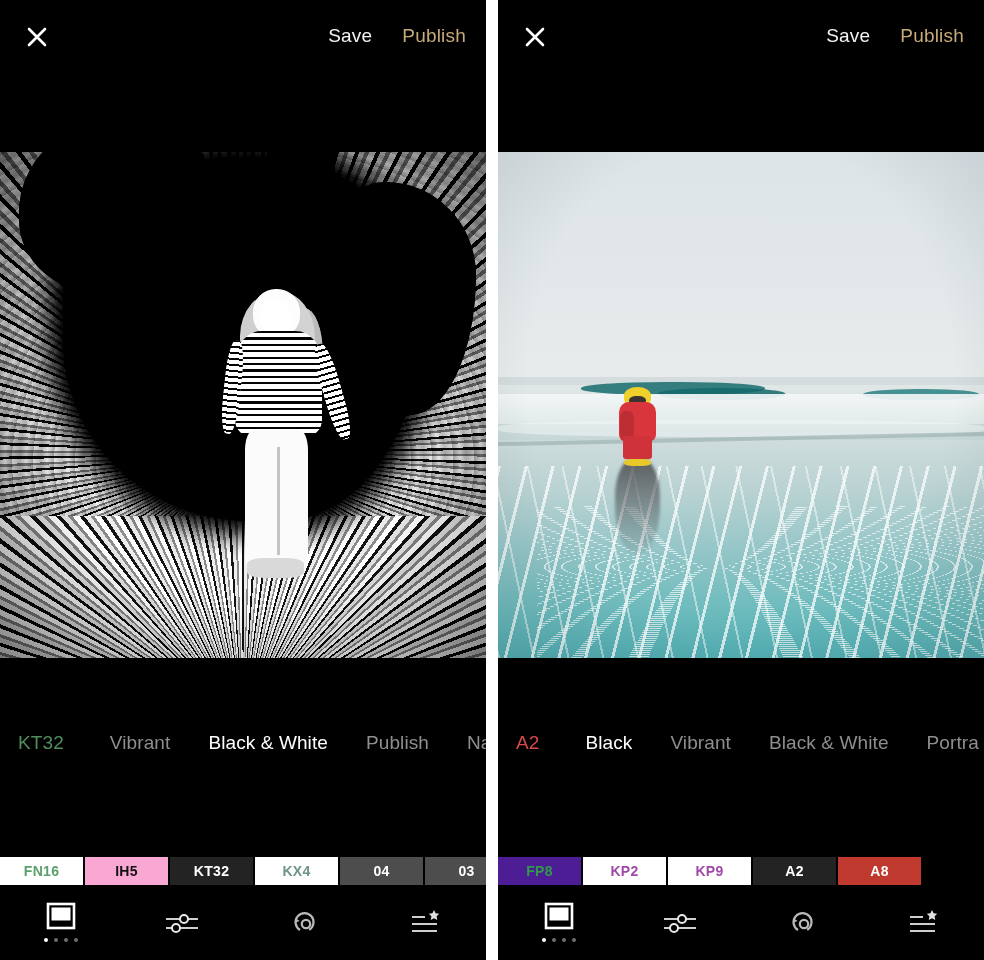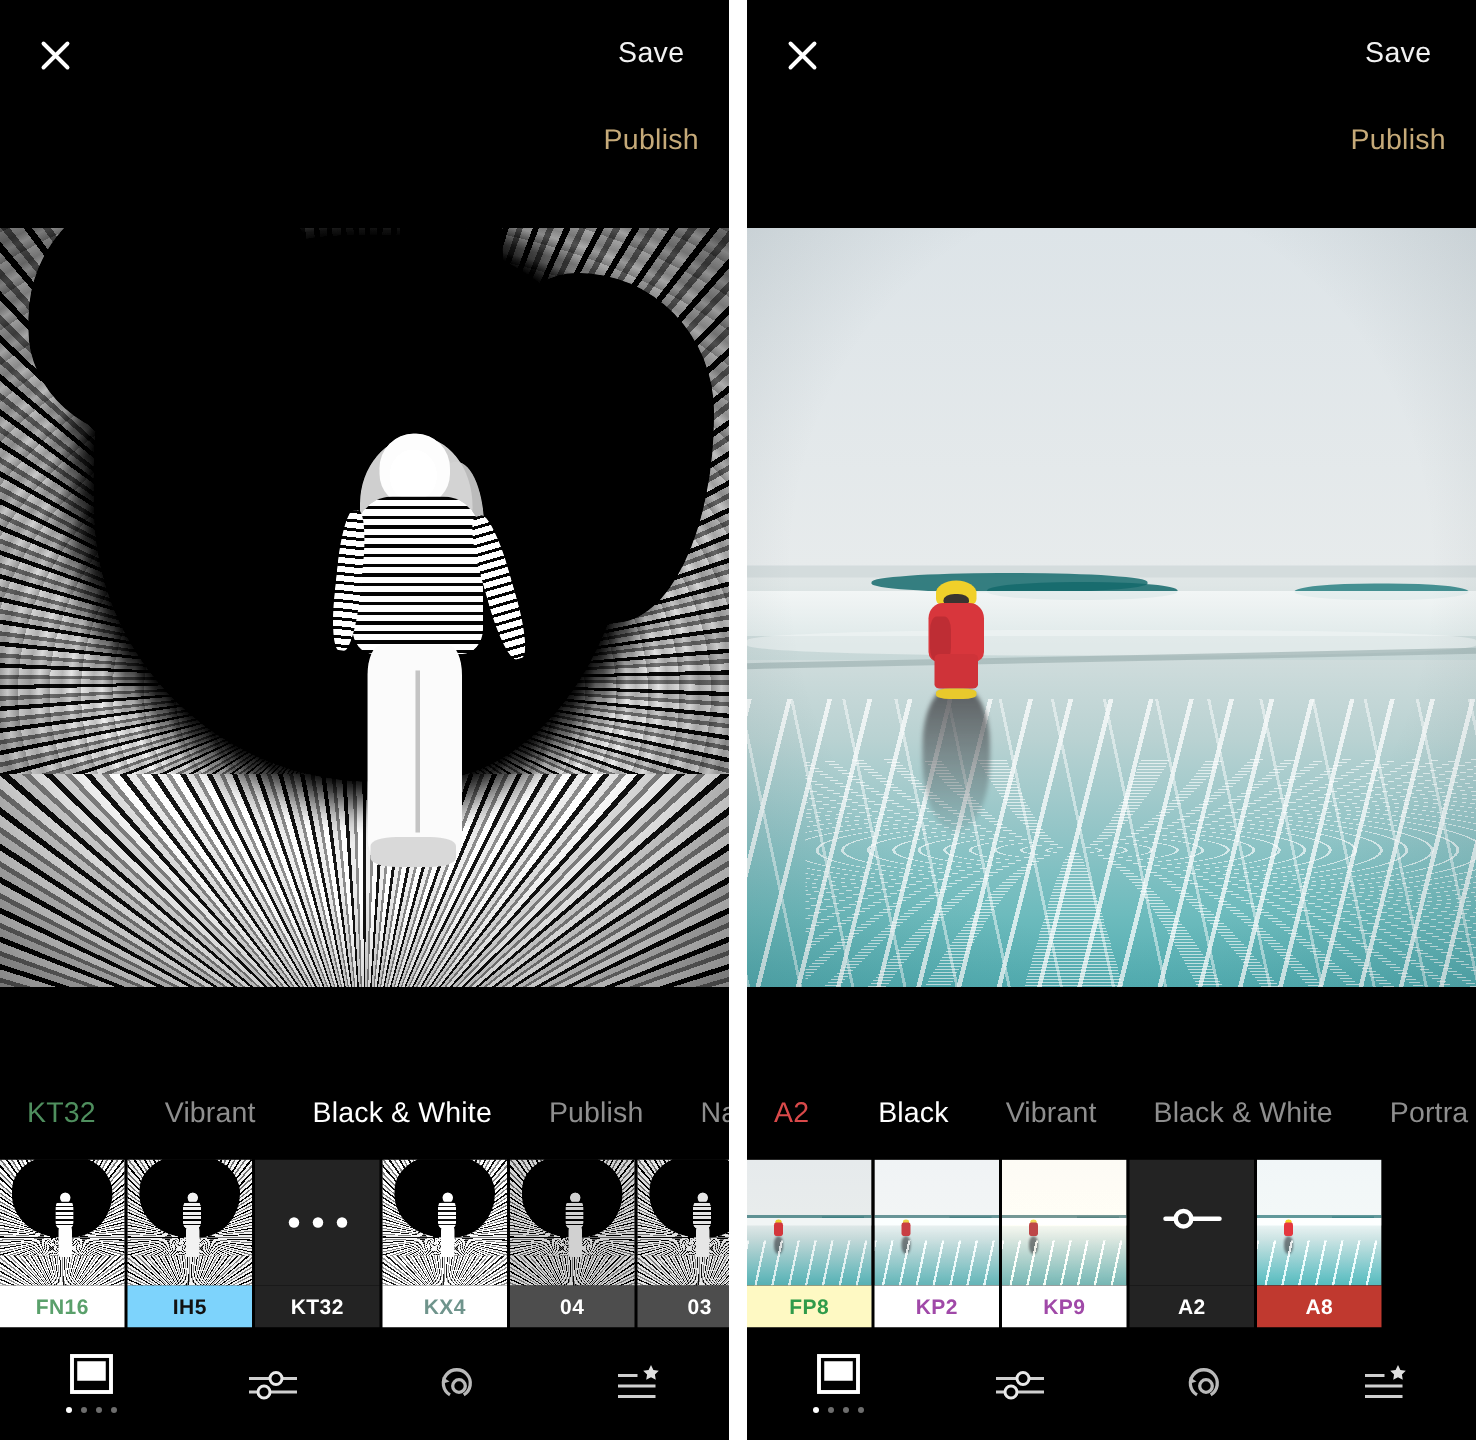--- a/index.html
+++ b/index.html
@@ -8,21 +8,21 @@
   .screens{display:flex;width:984px;height:960px;background:#ffffff;}
   .panel{position:relative;background:#000000;height:960px;overflow:hidden;display:flex;flex-direction:column;}
   .panel.left{width:486px;}
   .gutter{width:12px;height:960px;background:#ffffff;flex:0 0 12px;}
   .panel.right{width:486px;}
 
   
   .topbar{height:152px;position:relative;flex:0 0 152px;background:#000;}
   .close-btn{position:absolute;left:22px;top:22px;width:30px;height:30px;cursor:pointer;}
   .close-btn svg{display:block;}
-  .top-actions{position:absolute;right:20px;top:22px;display:flex;align-items:center;gap:30px;flex-direction:column;}
+  .top-actions{position:absolute;right:20px;top:22px;display:flex;align-items:center;gap:30px;}
   .top-actions .act{font-size:19px;letter-spacing:.2px;line-height:28px;cursor:pointer;}
   .act.save{color:#f2f2f2;}
   .act.publish{color:#c6aa79;}
 
   
   .photo-wrap{flex:0 0 506px;height:506px;width:100%;position:relative;overflow:hidden;background:#000;}
   .photo{position:absolute;inset:0;}
 
   
   .bw-photo{background:#d9d9d9;position:absolute;inset:0;overflow:hidden;filter:grayscale(1) contrast(1.25);}
@@ -99,21 +99,21 @@
 
   
   .fill{flex:1 1 auto;background:#000;}
   .name-strip{height:60px;flex:0 0 60px;display:flex;align-items:center;gap:0;padding-left:18px;
      background:#000;overflow:hidden;white-space:nowrap;}
   .fname{font-size:19px;color:#8e8e8e;padding-right:38px;cursor:pointer;letter-spacing:.1px;}
   .fname.active{color:#ffffff;}
   .fname.accent{padding-right:46px;}
 
   
-  .thumbs{height:112px;flex:0 0 112px;display:flex;background:#000;overflow:hidden;}
+  .thumbs{height:112px;flex:0 0 112px;display:flex;background:#000;overflow:hidden;align-items:flex-end;}
   .thumb{width:83px;flex:0 0 83px;position:relative;cursor:pointer;border-right:2px solid #000;}
   .thumb .img{position:absolute;left:0;top:0;right:0;height:84px;overflow:hidden;background:#2b2b2b;}
   .thumb .cap{position:absolute;left:0;right:0;bottom:0;height:28px;display:flex;align-items:center;justify-content:center;
      font-size:14px;font-weight:bold;letter-spacing:.3px;}
   .thumb.selected .img{background:#232323;}
   .thumb.selected .cap{background:#232323;color:#ffffff;}
   .dots{position:absolute;left:50%;top:50%;transform:translate(-50%,-50%);display:flex;gap:9px;}
   .dots i{width:7px;height:7px;border-radius:50%;background:#fff;display:block;}
   .sliderglyph{position:absolute;left:50%;top:50%;transform:translate(-50%,-50%);}
 
@@ -229,21 +229,21 @@
               <div class="mini-stump"></div>
               <div class="mini-floor"></div>
               <div class="mini-hollow"></div>
             <div class="mini-kid">
                 <div class="mk-h"></div>
                 <div class="mk-t"></div>
                 <div class="mk-l"></div>
               </div>
             </div>
         </div>
-        <div class="cap" style="background:#7dd3fc;color:#111111">IH5</div>
+        <div class="cap" style="background:#f9a8d4;color:#111111">IH5</div>
       </div>
 
       <div class="thumb selected">
         <div class="img">
           <div class="dots">
               <i></i>
               <i></i>
               <i></i>
             </div>
         </div>
@@ -410,21 +410,21 @@
               <div class="mb-hz2"></div>
               <div class="mb-foam"></div>
               <div class="mb-refl"></div>
             <div class="mb-kid">
                 <div class="mbk-h"></div>
                 <div class="mbk-b"></div>
               </div>
               <div class="mb-swirl"></div>
             </div>
         </div>
-        <div class="cap" style="background:#fef9c3;color:#2f9b4a">FP8</div>
+        <div class="cap" style="background:#4c1d95;color:#2f9b4a">FP8</div>
       </div>
 
       <div class="thumb">
         <div class="img">
           <div class="mini" style="filter:saturate(.85) brightness(1.04)">
               <div class="mini-beach"></div>
               <div class="mb-hz"></div>
               <div class="mb-hz2"></div>
               <div class="mb-foam"></div>
               <div class="mb-refl"></div>

